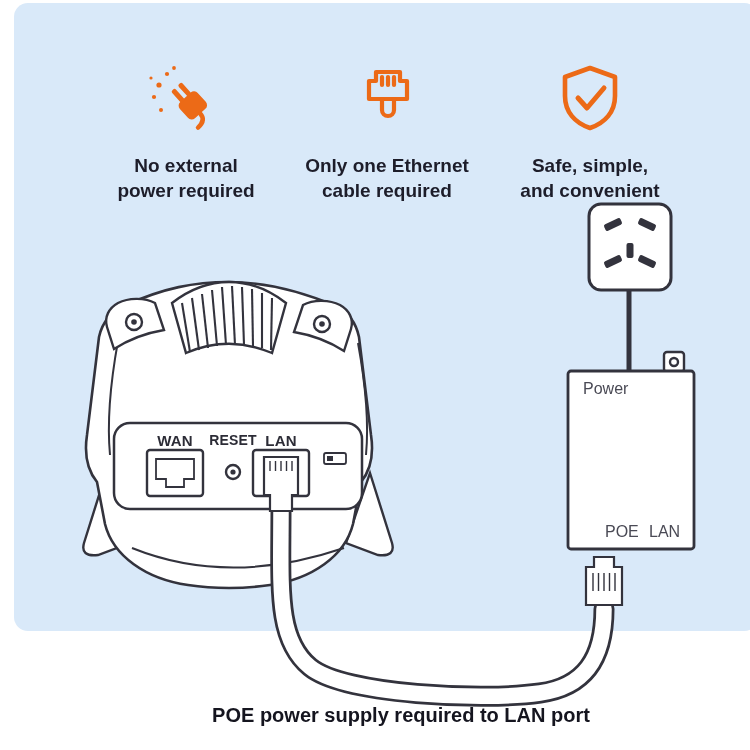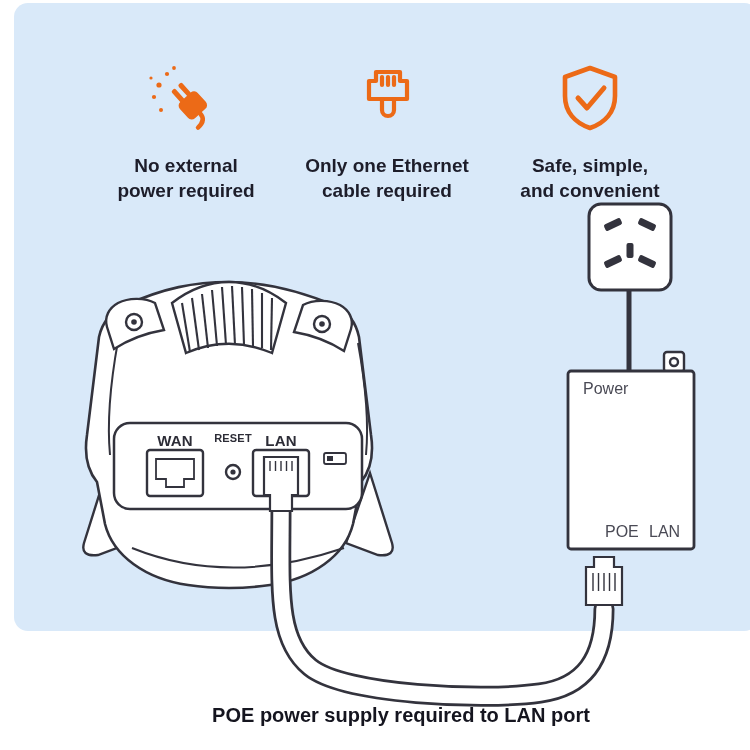--- a/index.html
+++ b/index.html
@@ -13,21 +13,21 @@
   }
   .feature{position:absolute;top:52px;width:222px;text-align:center;}
   .f1{left:61px}.f2{left:262px}.f3{left:465px}
   .icon{display:flex;justify-content:center;align-items:flex-end;height:86px;}
   .cap{margin-top:12px;font-size:19px;font-weight:600;color:#1d1d2a;line-height:1.34;}
   .cap span{display:block;}
   .art{position:absolute;left:0;top:0;}
   .pl{position:absolute;color:#2c2c36;}
   .pl-port{width:60px;text-align:center;top:429px;font-size:15px;font-weight:700;letter-spacing:.2px;}
   .pl-wan{left:131px;}
-  .pl-reset{left:189px;font-size:11px;}
+  .pl-reset{left:189px;font-size:14px;}
   .pl-lan{left:237px;}
   .pl-inj{font-size:16px;color:#4a4a55;}
   .pl-power{left:569px;top:377px;}
   .pl-poe{left:575px;top:520px;margin-left:16px;}
   .pl-injlan{left:635px;top:520px;}
   .caption{
     position:absolute;left:30px;right:0;top:701px;text-align:center;
     font-size:20px;font-weight:700;color:#15151f;
   }
 </style>

